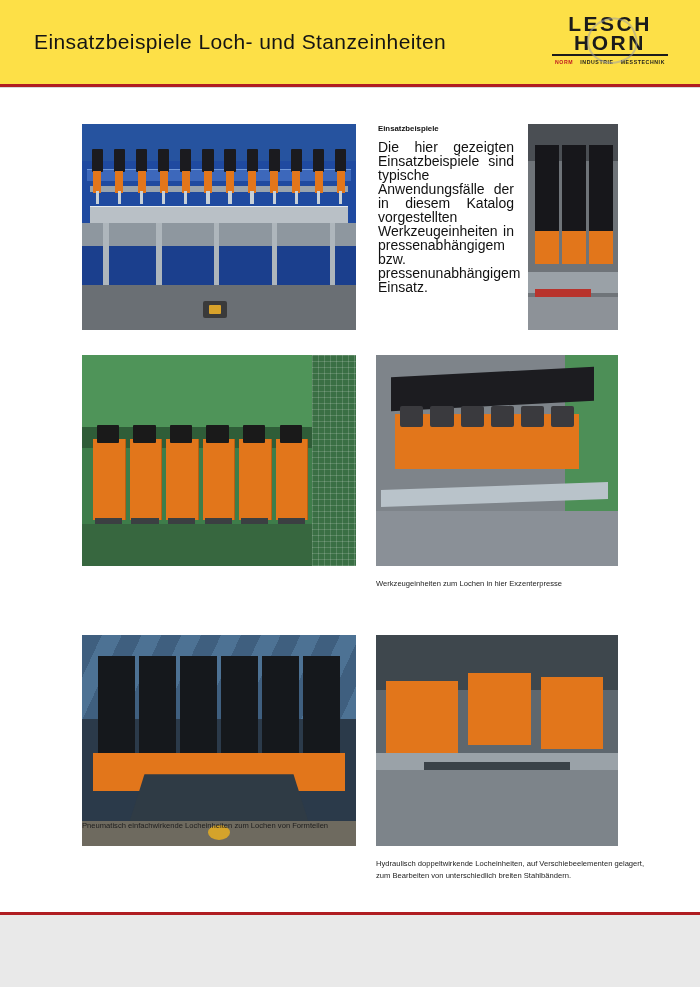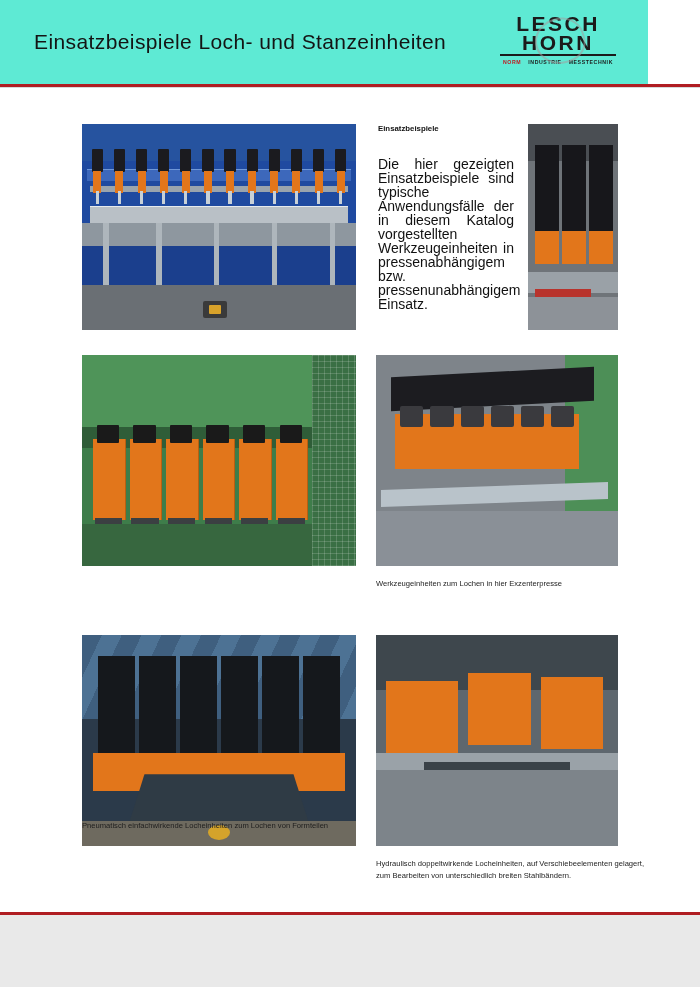--- a/index.html
+++ b/index.html
@@ -20,23 +20,23 @@
     left: 0; top: 0;
     width: 700px;
     height: 987px;
     background: #ffffff;
     box-sizing: border-box;
   }
   
   .header {
     position: absolute;
     left: 0; top: 0;
-    width: 648px;
+    width: 700px;
     height: 84px;
-    background: #5eead4;
+    background: #fde047;
   }
   .page-title {
     position: absolute;
     left: 34px;
     top: 30px;
     font-size: 21px;
     font-weight: 400;
     letter-spacing: 0.4px;
     color: #141414;
     font-family: "Liberation Sans", sans-serif;
@@ -119,21 +119,21 @@
   .intro {
     position: absolute;
     left: 378px;
     top: 124px;
     width: 136px;
   }
   .intro-title {
     font-size: 7.8px;
     font-weight: 700;
     color: #111;
-    margin-bottom: 24px;
+    margin-bottom: 7px;
   }
   .intro-body {
     font-size: 14px;
     line-height: 14px;
     color: #111;
     text-align: justify;
   }
   
   .footer-band {
     position: absolute;

